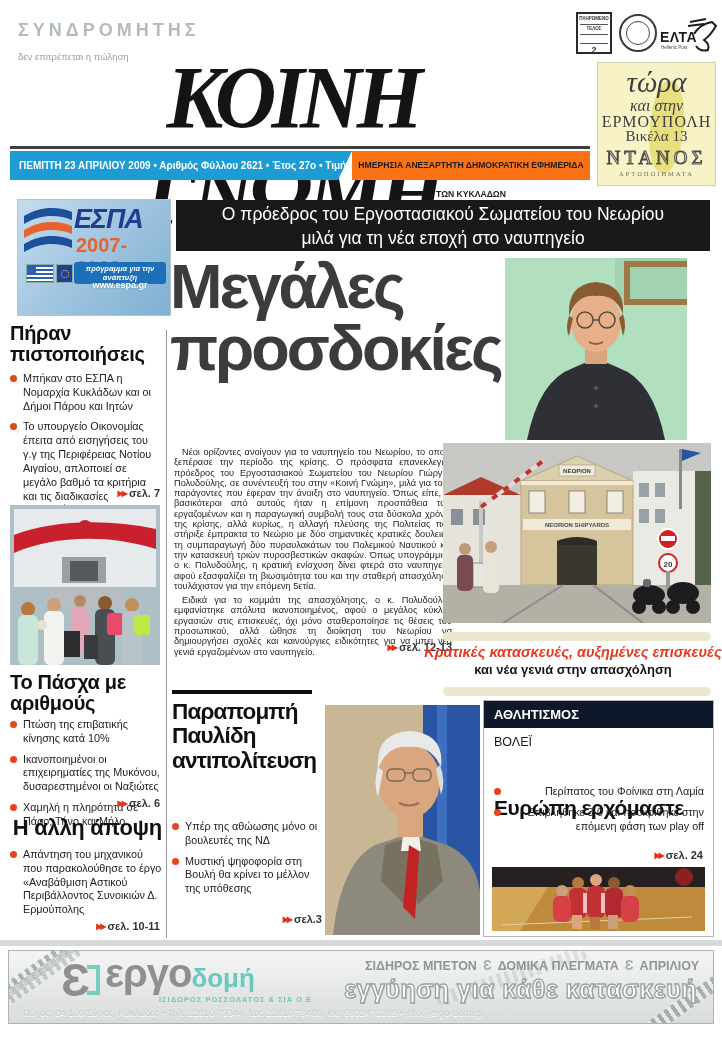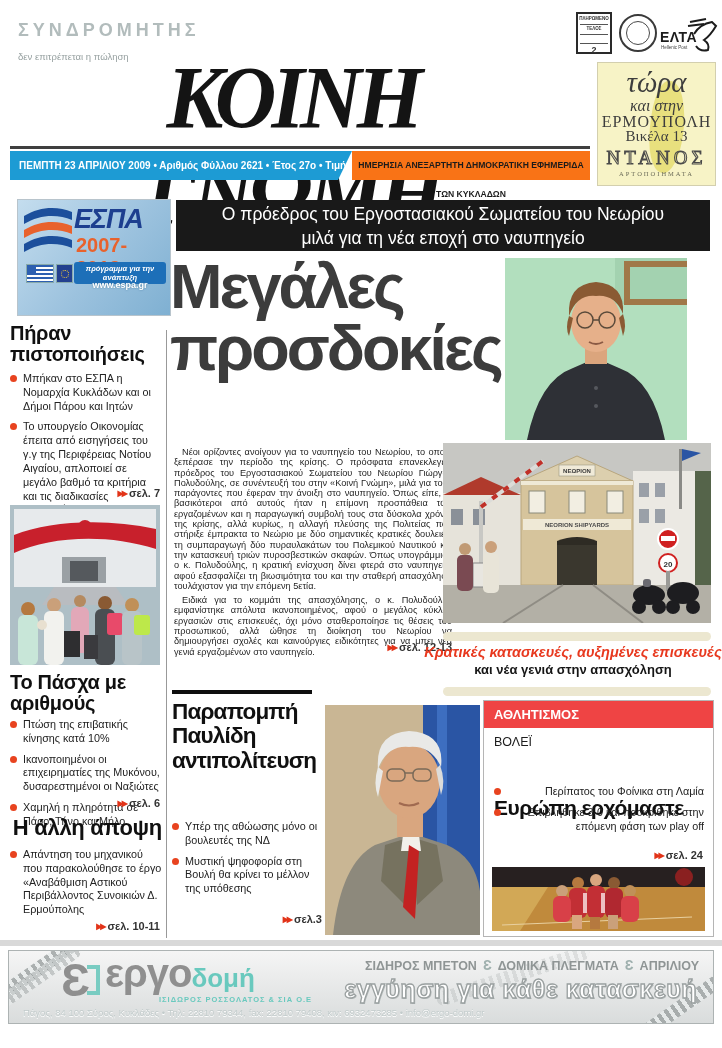--- a/index.html
+++ b/index.html
@@ -61,21 +61,21 @@
   .cap-blk{left:420px;top:662px;width:306px;text-align:center;color:#161616;font-weight:bold;font-size:13px;}
   
   .pav-bar{left:172px;top:690px;width:140px;height:4px;background:#0e0e0e;}
   .pav-h{left:172px;top:700px;width:154px;font-size:22.5px;font-weight:bold;line-height:1.08;letter-spacing:-.8px;color:#101010;}
   .pav-h span{display:block;}
   .pav-blt{left:172px;top:820px;width:150px;}
   .pav-blt li{font-size:11px;margin-bottom:12px;}
   .pav-pgref{left:172px;top:913px;width:150px;}
   
   .sports{left:483px;top:700px;width:231px;height:237px;border:1px solid #b5b5b5;background:#fff;box-sizing:border-box;}
-  .sports .band{position:absolute;left:0;top:0;right:0;height:27px;background:#ef4444;color:#fff;font-weight:bold;font-size:13px;line-height:27px;padding-left:10px;}
+  .sports .band{position:absolute;left:0;top:0;right:0;height:27px;background:#0f172a;color:#fff;font-weight:bold;font-size:13px;line-height:27px;padding-left:10px;}
   .sports .kick{position:absolute;left:10px;top:34px;font-size:12.5px;color:#1c1c1c;}
   .sports .ttl{position:absolute;left:10px;top:50px;font-size:21px;font-weight:bold;letter-spacing:-.5px;color:#101010;margin-top:45px;}
   .sports ul{position:absolute;left:10px;top:84px;width:210px;text-align:right;}
   .sports li{font-size:10.6px;margin-bottom:5px;}
   .sports .pg{position:absolute;right:10px;top:148px;width:100px;}
   .sports .photo{position:absolute;left:8px;top:166px;}
   
   .botdiv{left:0;top:940px;width:722px;height:6px;background:#d9d9d9;}
   .ergo{left:8px;top:950px;width:706px;height:74px;background:linear-gradient(#f5f5f5,#d9dcdc);border:1px solid #adb3b3;box-sizing:border-box;overflow:hidden;}
   .rebar{position:absolute;height:14px;border-radius:7px;background:repeating-linear-gradient(90deg,#9aa0a0 0 4px,#e8ecec 4px 8px);opacity:.8;}

